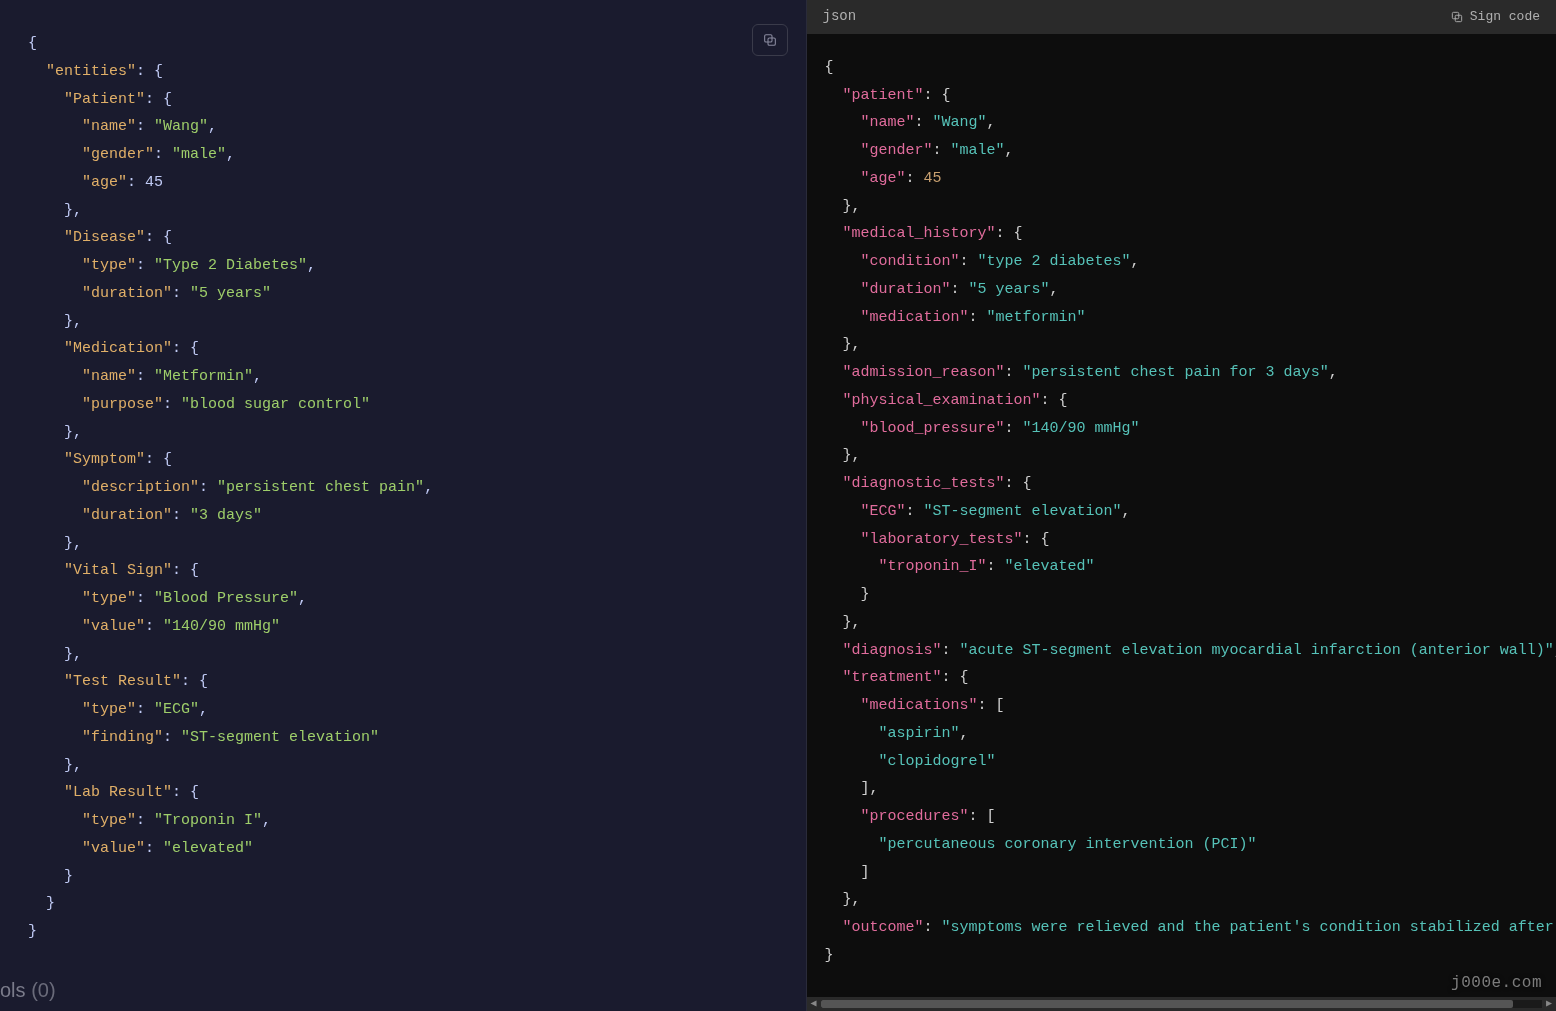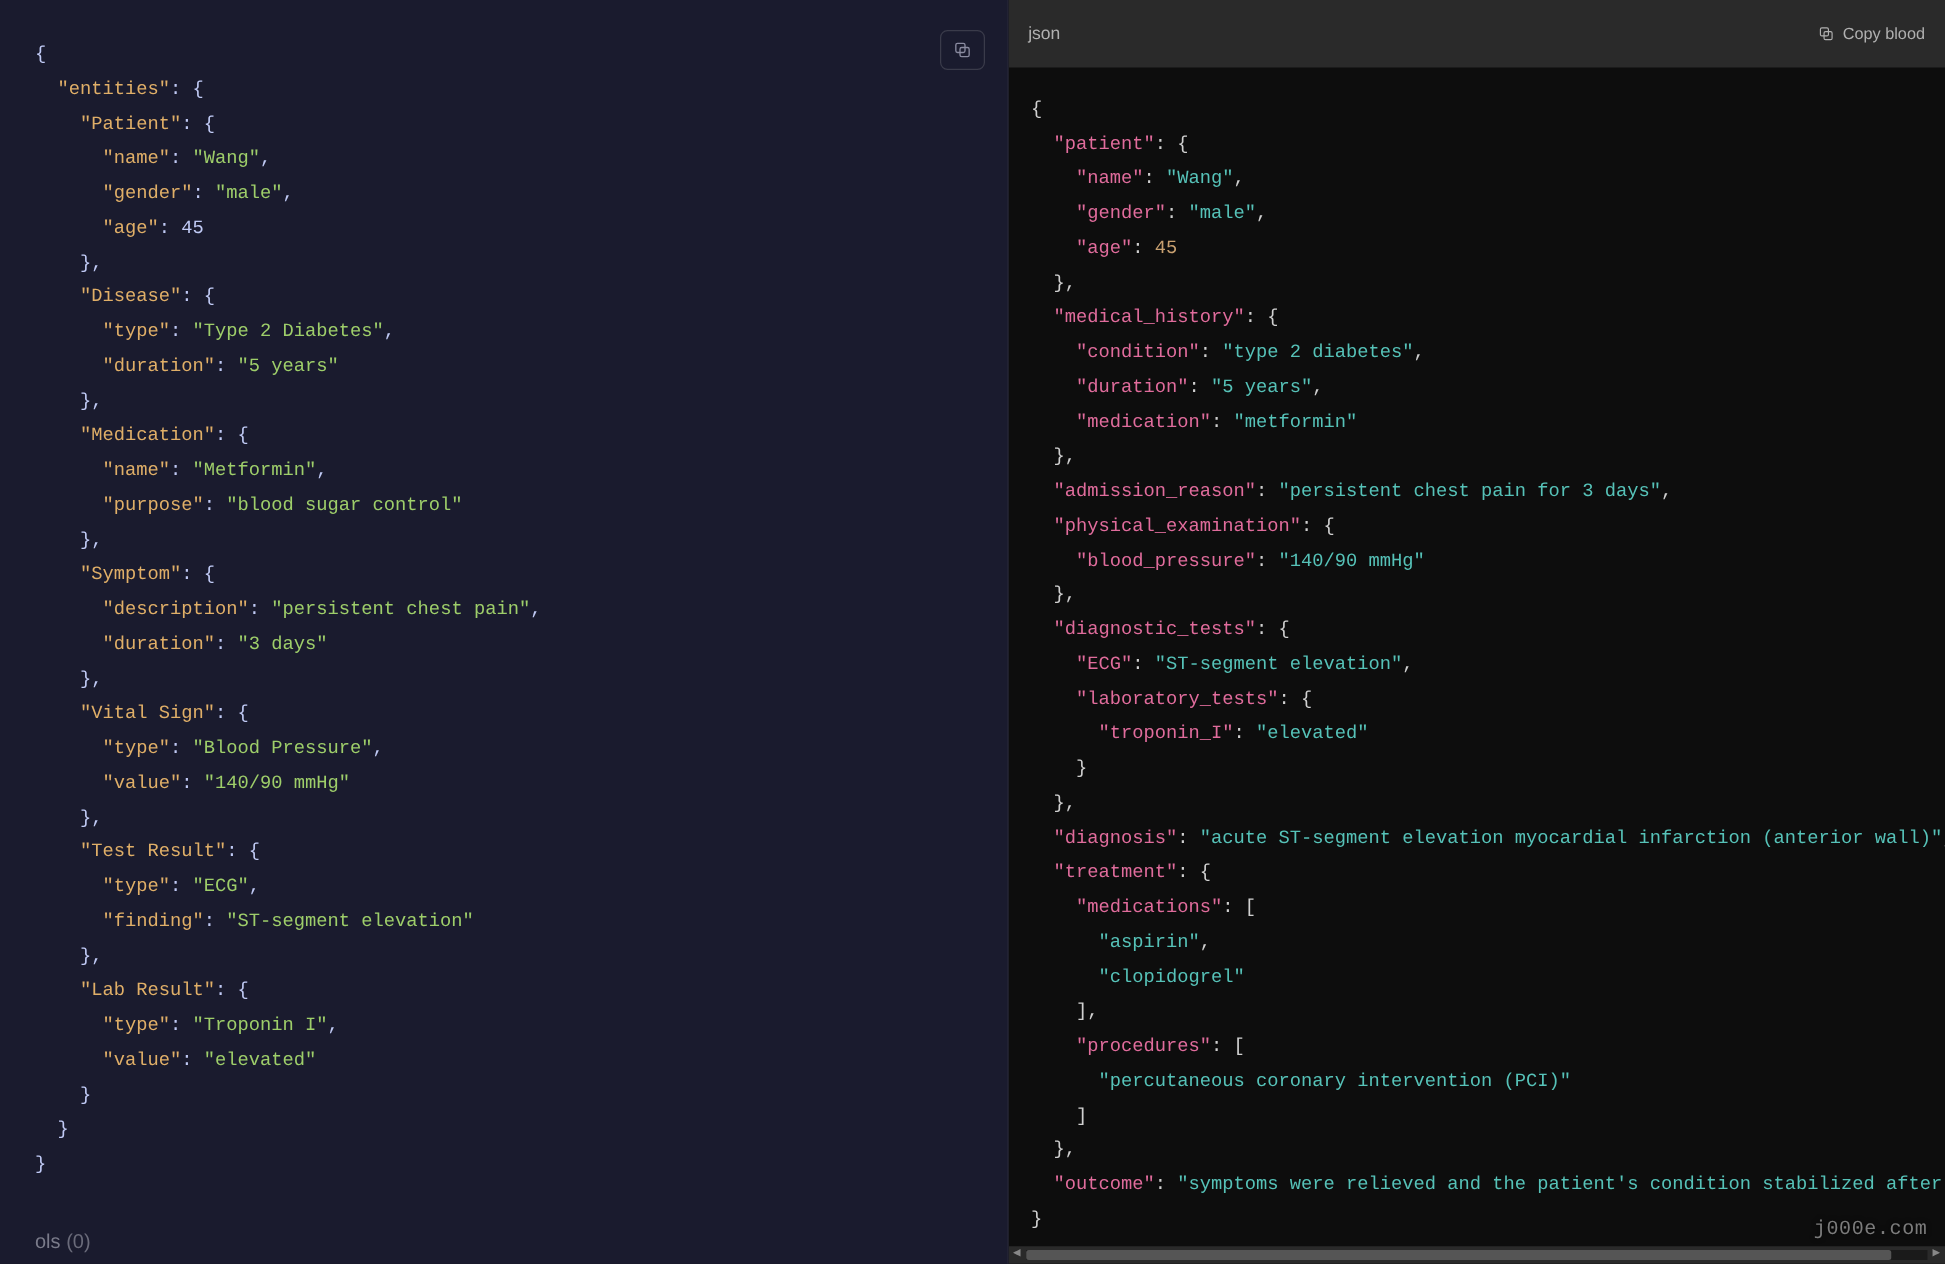--- a/index.html
+++ b/index.html
@@ -43,25 +43,25 @@
   display: flex;
   align-items: center;
   justify-content: center;
   cursor: pointer;
 }
 .copy-btn-left svg { width: 16px; height: 16px; stroke: #8a8ba0; fill: none; stroke-width: 1.6; }
 .right-header {
   display: flex;
   justify-content: space-between;
   align-items: center;
-  padding: 14px 16px;
+  padding: 4px 16px;
   background: #2a2a2a;
   color: #b0b0b0;
   font-size: 14px;
-  font-family: Liberation Sans, sans-serif;
+  font-family: Liberation Mono, monospace;
 }
 .copy-code-btn {
   display: flex;
   align-items: center;
   gap: 6px;
   background: transparent;
   border: none;
   color: #b0b0b0;
   font-size: 13px;
   cursor: pointer;
@@ -119,23 +119,22 @@
 
 .pr-p  { color: #d0d0d0; }
 .pr-k  { color: #e06c9c; }
 .pr-s  { color: #56c2b8; }
 .pr-n  { color: #c8a070; }
 .bottom-left-status {
   position: absolute;
   bottom: 2px;
   left: 0px;
   color: #7a7b8a;
-  font-size: 16px;
+  font-size: 20px;
   font-family: -apple-system, "Segoe UI", sans-serif;
-  padding-left: 28px;
 }
 .bottom-left-status .count { color: #6a6b7a; }
 .watermark {
   position: absolute;
   bottom: 12px;
   right: 14px;
   color: rgba(200,200,200,0.6);
   font-size: 16px;
   font-family: Liberation Mono, monospace;
   letter-spacing: 0.5px;
@@ -194,21 +193,21 @@
   </div>
 
   <div class="pane pane-right">
     <div class="right-header">
       <span>json</span>
       <button class="copy-code-btn">
         <svg viewBox="0 0 24 24">
             <rect x="9" y="9" width="11" height="11" rx="2"></rect>
             <rect x="4" y="4" width="11" height="11" rx="2"></rect>
           </svg>
-        <span>Copy blood</span>
+        <span>Sign code</span>
       </button>
     </div>
     <div class="right-code" id="code-right"><span class="pr-p">{</span>
   <span class="pr-k">"patient"</span><span class="pr-p">:</span> <span class="pr-p">{</span>
     <span class="pr-k">"name"</span><span class="pr-p">:</span> <span class="pr-s">"Wang"</span><span class="pr-p">,</span>
     <span class="pr-k">"gender"</span><span class="pr-p">:</span> <span class="pr-s">"male"</span><span class="pr-p">,</span>
     <span class="pr-k">"age"</span><span class="pr-p">:</span> <span class="pr-n">45</span>
   <span class="pr-p">}</span><span class="pr-p">,</span>
   <span class="pr-k">"medical_history"</span><span class="pr-p">:</span> <span class="pr-p">{</span>
     <span class="pr-k">"condition"</span><span class="pr-p">:</span> <span class="pr-s">"type 2 diabetes"</span><span class="pr-p">,</span>

